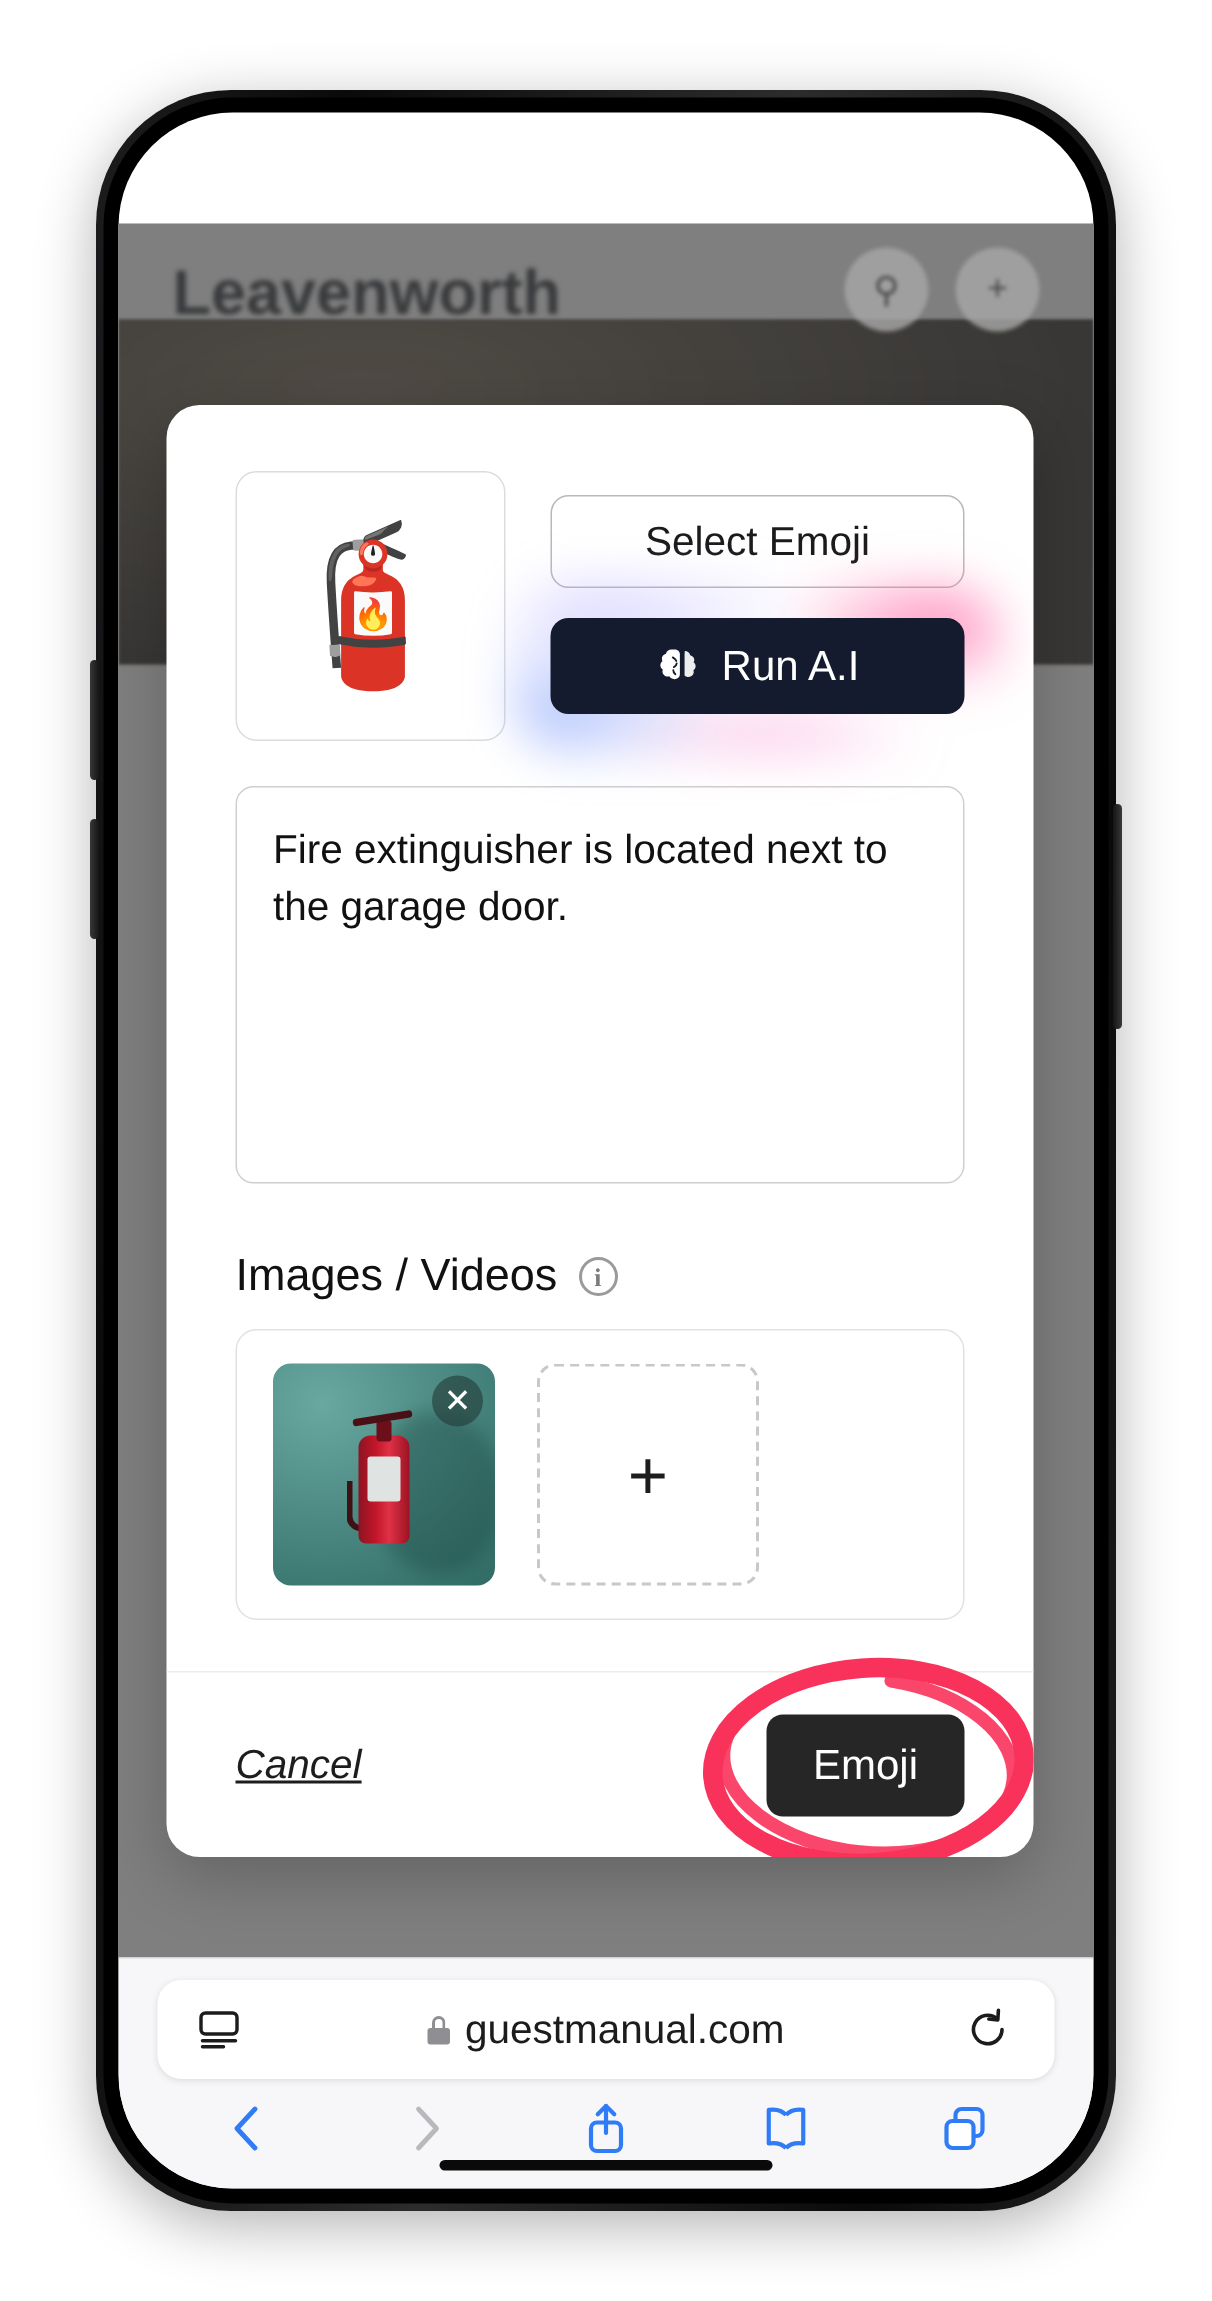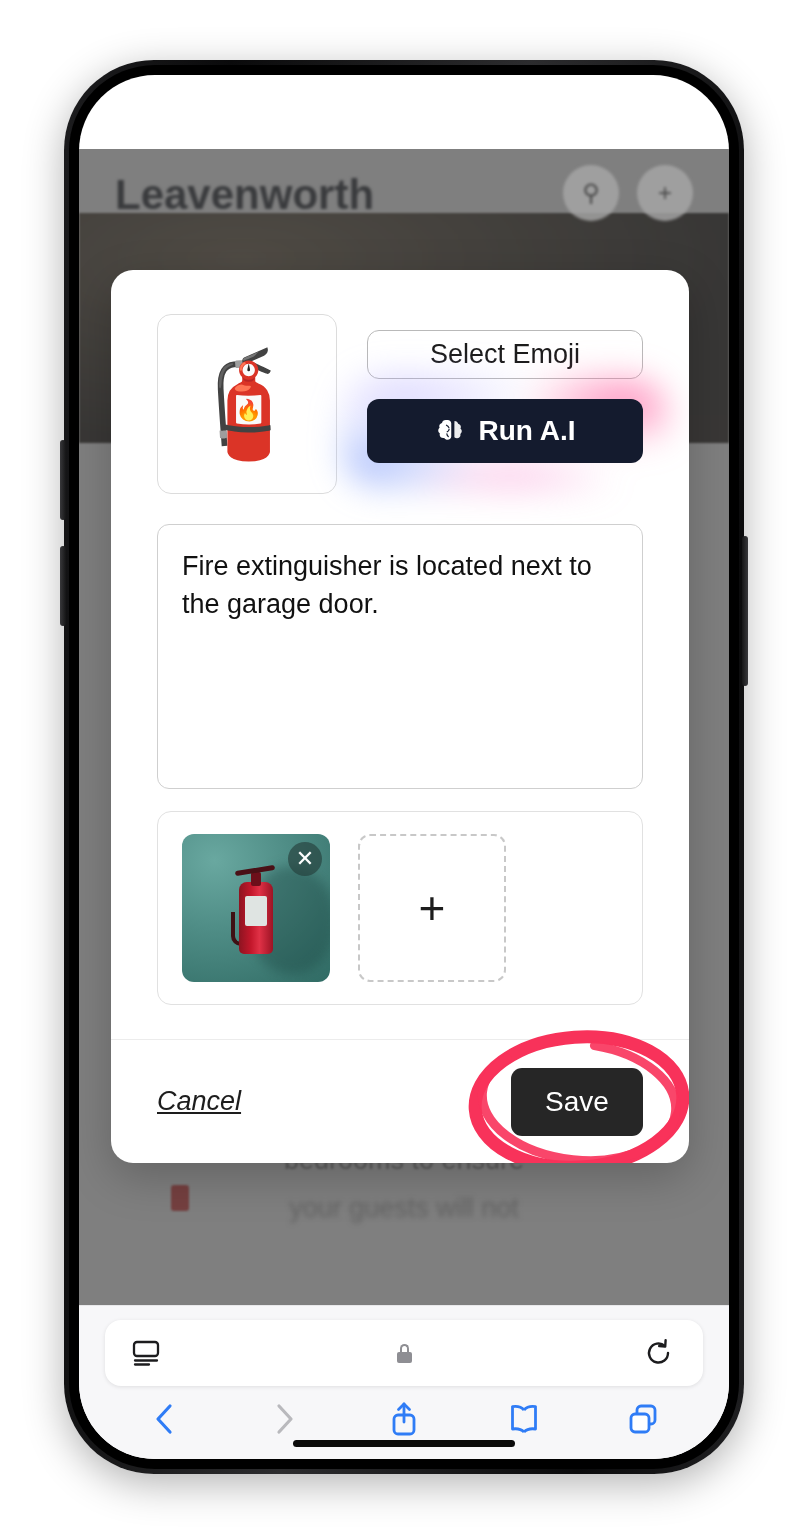--- a/index.html
+++ b/index.html
@@ -167,21 +167,21 @@
   .emoji-tile{
     width:180px;height:180px;
     border:1px solid #dcdcdc; border-radius:14px;
     background:#fff;
     display:flex;align-items:center;justify-content:center;
     font-size:104px; line-height:1;
     flex:none;
   }
   .emoji-actions{ display:flex; flex-direction:column; gap:20px; padding-top:16px; flex:1; }
   .btn-select-emoji{
-    height:49px; border:1px solid #b9b9b9; border-radius:12px;
+    height:62px; border:1px solid #b9b9b9; border-radius:12px;
     background:#fff; color:#1b1b1b; font-size:27px; font-weight:400;
     font-family:"Liberation Sans",sans-serif;
     cursor:pointer;
     display:flex;align-items:center;justify-content:center;
   }
   .ai-wrap{ position:relative; }
   .ai-glow{
     position:absolute; left:-26px; right:-26px; top:-24px; bottom:-26px;
     border-radius:40px;
     background:
@@ -189,21 +189,21 @@
       radial-gradient(48% 65% at 52% 110%, rgba(246,120,200,.62) 0%, rgba(246,120,200,0) 72%),
       radial-gradient(50% 70% at 8% 80%, rgba(120,150,250,.58) 0%, rgba(120,150,250,0) 72%),
       radial-gradient(55% 70% at 20% 10%, rgba(170,160,255,.42) 0%, rgba(170,160,255,0) 75%);
     filter: blur(16px);
     pointer-events:none;
   }
   .btn-run-ai{
     position:relative;
     height:64px; border:none; border-radius:12px;
     background:#141b2e; color:#fff;
-    font-size:28px; font-weight:700;
+    font-size:28px; font-weight:400;
     font-family:"Liberation Sans",sans-serif;
     display:flex;align-items:center;justify-content:center;gap:14px;
     cursor:pointer;
     width:100%;
   }
   .brain-ico{ width:30px;height:30px; display:block; }
 
   
   .desc-box{
     margin-top:30px;
@@ -395,20 +395,24 @@
                   <path d="M9.2 7.4c.9.5 1.6 1.0 1.9 1.9M9.8 12.6c.9-.4 1.4-1.1 1.5-2.0M10.6 16.4c-.7-.6-1.1-1.3-1.1-2.2" stroke="#141b2e" stroke-width="1.0" fill="none" stroke-linecap="round"></path>
                 </svg>
                 <span>Run A.I</span>
               </button>
             </div>
           </div>
         </div>
 
         <textarea class="desc-box" placeholder="Enter description" style="">Fire extinguisher is located next to the garage door.</textarea>
 
+        <div class="sec-title">
+          <span>Images / Videos</span>
+          <span class="info-ico">i</span>
+        </div>
 
         <div class="media-box">
           <div class="thumb">
             <div class="thumb-shadow"></div>
             <div class="thumb-ext">
               <div class="ext-hose"></div>
               <div class="ext-body"></div>
               <div class="ext-label"></div>
               <div class="ext-neck"></div>
               <div class="ext-handle"></div>
@@ -416,41 +420,42 @@
             <div class="thumb-x">✕</div>
           </div>
           <div class="add-tile">+</div>
         </div>
 
       </div>
 
       <div class="modal-foot">
         <button class="btn-cancel">Cancel</button>
         <div class="save-wrap">
-          <button class="btn-save">Save</button>
+          <button class="btn-save">Emoji</button>
           <svg class="annot-circle" viewBox="0 0 232 152">
             <ellipse cx="116" cy="76" rx="104" ry="65" fill="none" stroke="#F8325A" stroke-width="13" stroke-linecap="round" transform="rotate(-4 116 76)"></ellipse>
             <ellipse cx="116" cy="76" rx="97" ry="58" fill="none" stroke="#F8325A" stroke-width="9" stroke-linecap="round" opacity=".9" transform="rotate(6 116 76)" stroke-dasharray="330 90" stroke-dashoffset="40"></ellipse>
           </svg>
         </div>
       </div>
     </div>
 
     <div class="safari">
       <div class="urlbar">
         <svg class="url-reader" viewBox="0 0 30 26">
           <rect x="3" y="2" width="24" height="14" rx="3" fill="none" stroke="#1c1c1e" stroke-width="2.3"></rect>
           <line x1="4" y1="20.5" x2="26" y2="20.5" stroke="#1c1c1e" stroke-width="2.3" stroke-linecap="round"></line>
           <line x1="4" y1="24.5" x2="18" y2="24.5" stroke="#1c1c1e" stroke-width="2.3" stroke-linecap="round"></line>
         </svg>
         <div class="url-center">
           <div class="lock">
             <div class="lock-sh"></div>
               <div class="lock-body"></div>
           </div>
+          <span class="url-text">guestmanual.com</span>
         </div>
         <svg class="url-reload" viewBox="0 0 28 30">
           <path d="M23 15a9.5 9.5 0 1 1-3.2-7.1" fill="none" stroke="#1c1c1e" stroke-width="2.4" stroke-linecap="round"></path>
           <path d="M20.6 2.2 L20.2 8.6 L14.2 8.0" fill="none" stroke="#1c1c1e" stroke-width="2.4" stroke-linecap="round" stroke-linejoin="round"></path>
         </svg>
       </div>
 
       <div class="tabbar">
         <svg class="tb-ico" viewBox="0 0 34 36">
           <path d="M22 5 L10 18 L22 31" fill="none" stroke="#2f7cf6" stroke-width="3.2" stroke-linecap="round" stroke-linejoin="round"></path>

